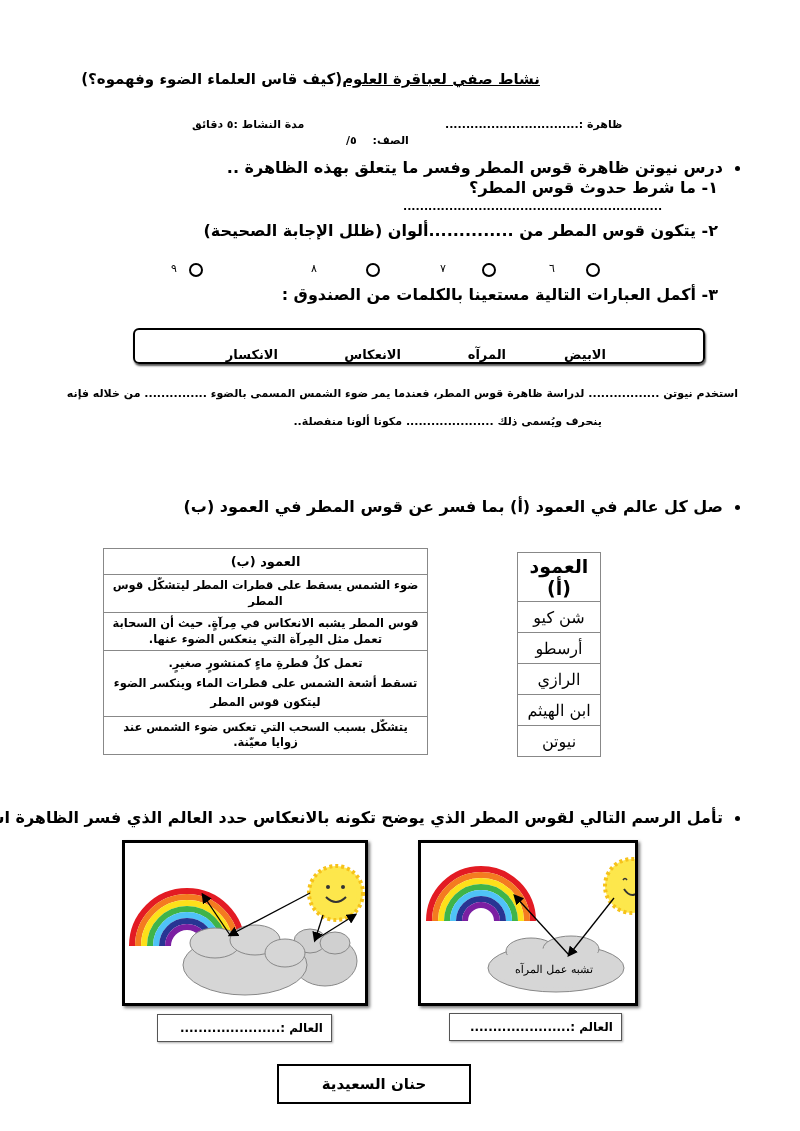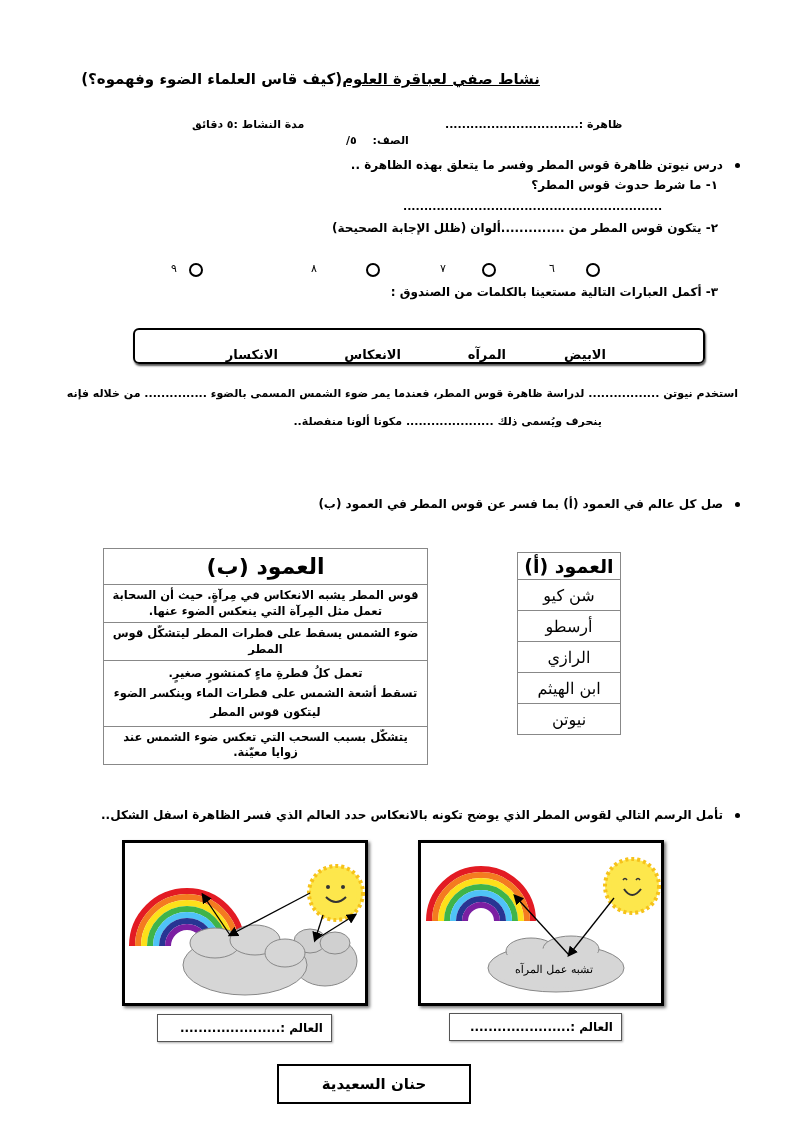--- a/index.html
+++ b/index.html
@@ -3,32 +3,32 @@
 <meta charset="utf-8">
 <style>
   html, body { margin:0; padding:0; background:#ffffff; }
   body { width:800px; height:1131px; position:relative; overflow:hidden;
          font-family:"DejaVu Sans", "Liberation Sans", sans-serif; color:#000; }
   .abs { position:absolute; }
   .rtl { direction:rtl; }
   .title { top:70px; left:200px; width:340px; text-align:right; font-weight:bold; font-size:15px; white-space:nowrap; }
   .title u { text-decoration:underline; }
   .hdr { top:118px; font-weight:bold; font-size:11px; white-space:nowrap; }
-  .bullet-line { font-size:12px; font-weight:bold; white-space:nowrap; }
+  .bullet-line { font-size:16px; font-weight:bold; white-space:nowrap; }
   .dot { display:inline-block; width:5px; height:5px; background:#000; border-radius:50%; margin-left:12px; vertical-align:middle; }
   .circle { width:14px; height:14px; border:2.5px solid #000; border-radius:50%; box-sizing:border-box; }
   .num { font-size:11px; }
   .wordbox { left:133px; top:328px; width:572px; height:36px; border:2px solid #000; border-radius:6px; box-sizing:border-box; box-shadow:1px 2px 2px #555; }
   .wordbox span { position:absolute; top:9px; font-size:13px; font-weight:bold;margin-top:8px; }
   .para { font-size:11px; font-weight:bold; white-space:nowrap; }
   table { border-collapse:collapse; }
   .colb { left:103px; top:548px; width:325px; }
   .colb td { border:1.5px solid #888; text-align:center; font-size:11.5px; font-weight:bold; padding:3px 6px; line-height:1.35; }
-  .colb th { border:1.5px solid #888; font-size:22px; font-weight:bold; padding:5px; }
-  .cola { left:517px; top:552px; width:104px; }
+  .colb th { border:1.5px solid #888; font-size:13px; font-weight:bold; padding:5px; }
+  .cola { left:517px; top:552px; width:84px; }
   .cola th { border:1.5px solid #888; font-size:19px; font-weight:bold; padding:2px 0; }
   .cola td { border:1.5px solid #888; text-align:center; font-family:"DejaVu Serif", serif; font-size:16px; height:30px; padding:0; }
   .frame { border:3px solid #000; background:#fff; box-shadow:2px 2px 3px #777; box-sizing:border-box; overflow:hidden; }
   .namebox { border:1px solid #555; height:28px; box-sizing:border-box; font-size:12px; font-weight:bold; text-align:right; padding:6px 8px; box-shadow:1px 1px 2px #aaa; }
   .signbox { left:277px; top:1064px; width:194px; height:40px; border:2px solid #000; box-sizing:border-box; text-align:center; font-size:15px; font-weight:bold; line-height:36px; }
 </style>
 </head>
 <body>
 
 <div class="abs title rtl">
@@ -73,24 +73,24 @@
 <div class="abs bullet-line rtl" style="right:60px; top:497px;">
   <span class="dot"></span><span>صل كل عالم في العمود (أ) بما فسر عن قوس المطر في العمود (ب)</span>
 </div>
 
 <table class="abs colb rtl">
   <tbody>
       <tr>
         <th>العمود (ب)</th>
       </tr>
   <tr>
+        <td>ضوء الشمس يسقط على قطرات المطر ليتشكّل قوس المطر</td>
+      </tr>
+  <tr>
         <td>قوس المطر يشبه الانعكاس في مِرآةٍ. حيث أن السحابة تعمل مثل المِرآة التي ينعكس الضوء عنها.</td>
-      </tr>
-  <tr>
-        <td>ضوء الشمس يسقط على قطرات المطر ليتشكّل قوس المطر</td>
       </tr>
   <tr>
         <td style="white-space:pre-line; line-height:1.7;">تعمل كلُ قطرةِ ماءٍ كمنشورٍ صغيرٍ.
 تسقط أشعة الشمس على قطرات الماء وينكسر الضوء ليتكوَن قوس المطر</td>
       </tr>
   <tr>
         <td>يتشكّل بسبب السحب التي تعكس ضوء الشمس عند زوايا معيّنة.</td>
       </tr>
 </tbody>
   </table>
@@ -156,21 +156,21 @@
           <path d="M0,0 L8,4 L0,8 z" fill="#000"></path>
         </marker>
       </defs>
     <line x1="185" y1="50" x2="105" y2="92" stroke="#000" stroke-width="1.3" marker-end="url(#ah)"></line>
     <line x1="105" y1="92" x2="78" y2="52" stroke="#000" stroke-width="1.3" marker-end="url(#ah)"></line>
     <line x1="198" y1="72" x2="190" y2="97" stroke="#000" stroke-width="1.3" marker-end="url(#ah)"></line>
     <line x1="190" y1="97" x2="230" y2="72" stroke="#000" stroke-width="1.3" marker-end="url(#ah)"></line>
   </svg>
 </div>
 
-<div class="abs frame" style="left:418px; top:840px; width:246px; height:166px;">
+<div class="abs frame" style="left:418px; top:840px; width:220px; height:166px;">
   <svg width="240" height="160" viewBox="0 0 240 160">
     <g class="rainbow">
         <path d="M8 78 A52 52 0 0 1 112 78" stroke="#e31b23" stroke-width="6" fill="none"></path>
         <path d="M14 78 A46 46 0 0 1 106 78" stroke="#f47b20" stroke-width="6" fill="none"></path>
         <path d="M20 78 A40 40 0 0 1 100 78" stroke="#fde01a" stroke-width="6" fill="none"></path>
         <path d="M26 78 A34 34 0 0 1 94 78" stroke="#3fb449" stroke-width="6" fill="none"></path>
         <path d="M32 78 A28 28 0 0 1 88 78" stroke="#4fc3f7" stroke-width="6" fill="none"></path>
         <path d="M38 78 A22 22 0 0 1 82 78" stroke="#283593" stroke-width="6" fill="none"></path>
         <path d="M44 78 A16 16 0 0 1 76 78" stroke="#7b1fa2" stroke-width="6" fill="none"></path>
       </g>

